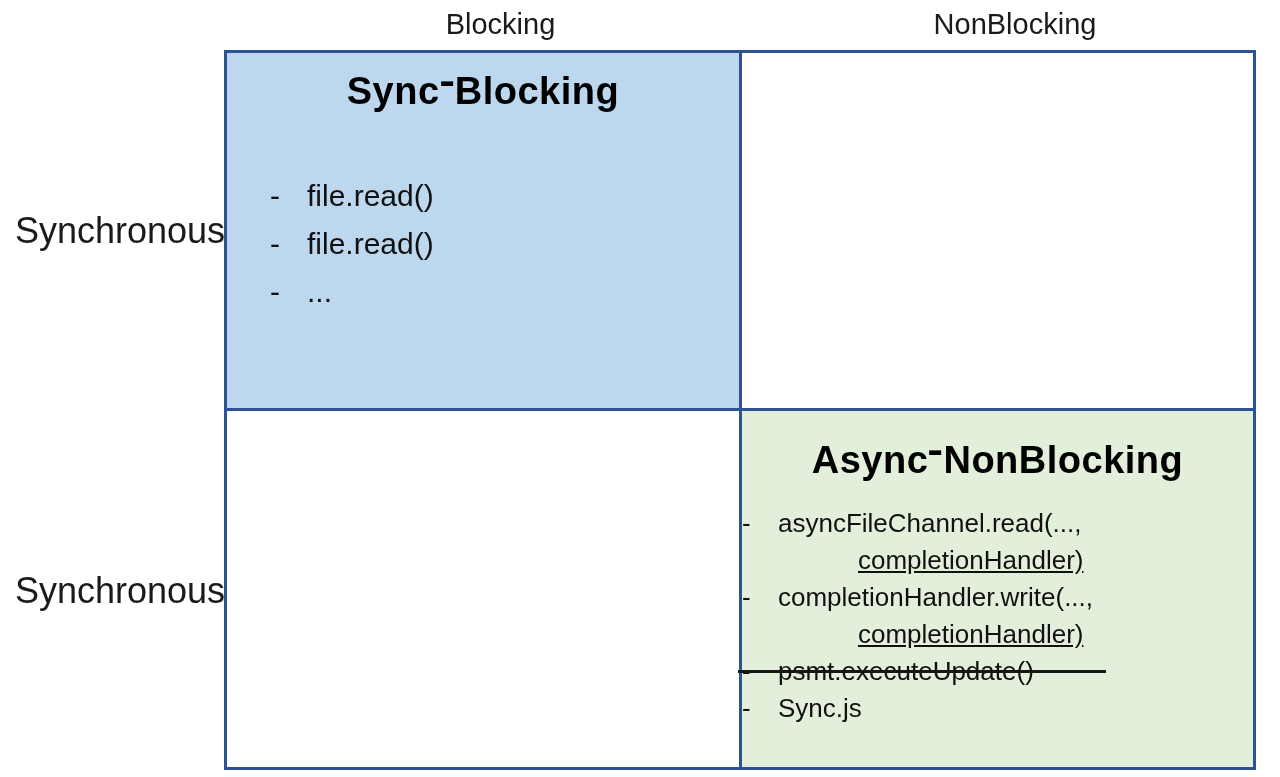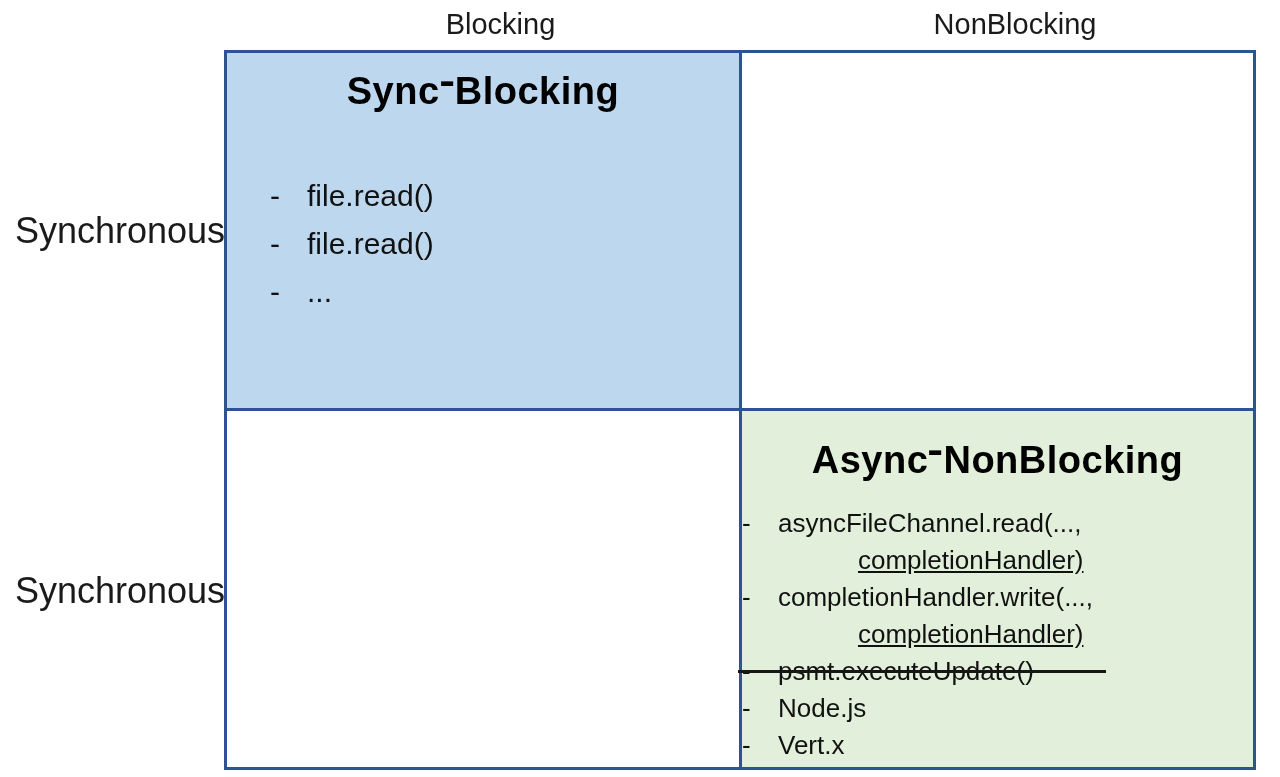--- a/index.html
+++ b/index.html
@@ -148,18 +148,17 @@
   <div class="cell bl"></div>
 
   <div class="cell br">
     <div class="cell-title"><span>Async</span><span class="title-dash">-</span><span>NonBlocking</span></div>
     <div class="list">
       <div class="li"><span class="dash">-</span><span>asyncFileChannel.read(...,</span></div>
       <div class="li cont"><span>completionHandler)</span></div>
       <div class="li"><span class="dash">-</span><span>completionHandler.write(...,</span></div>
       <div class="li cont"><span>completionHandler)</span></div>
       <div class="li strike"><span class="dash">-</span><span>psmt.executeUpdate()</span></div>
-      <div class="li"><span class="dash">-</span><span>Node.js</span></div>
-      <div class="li"><span class="dash">-</span><span>Vert.x</span></div>
+      <div class="li"><span class="dash">-</span><span>Sync.js</span></div>
     </div>
   </div>
 
 </div>
 
 </body></html>

